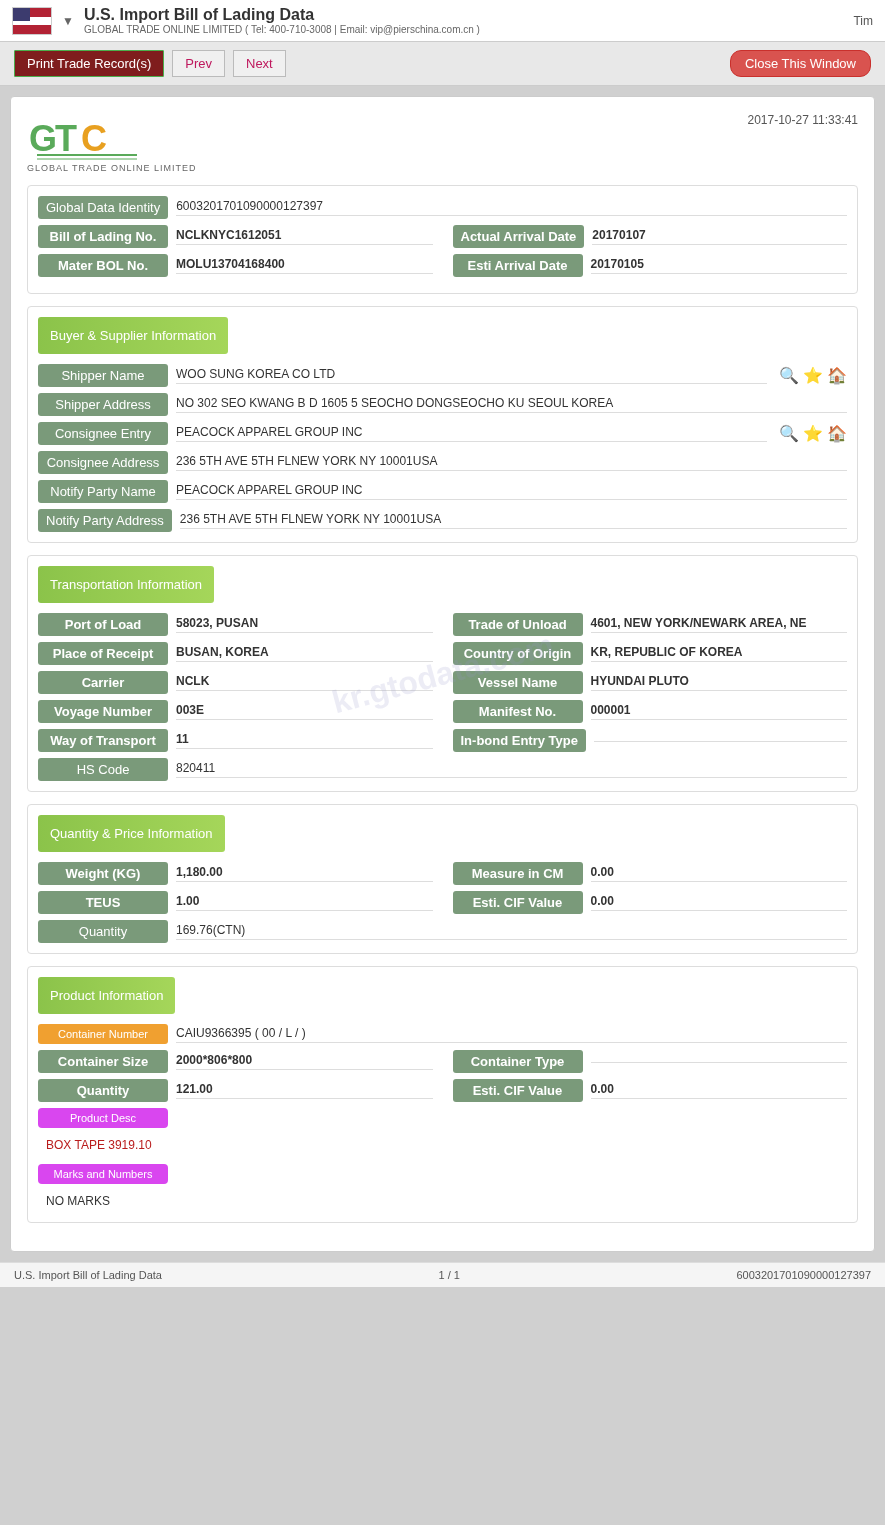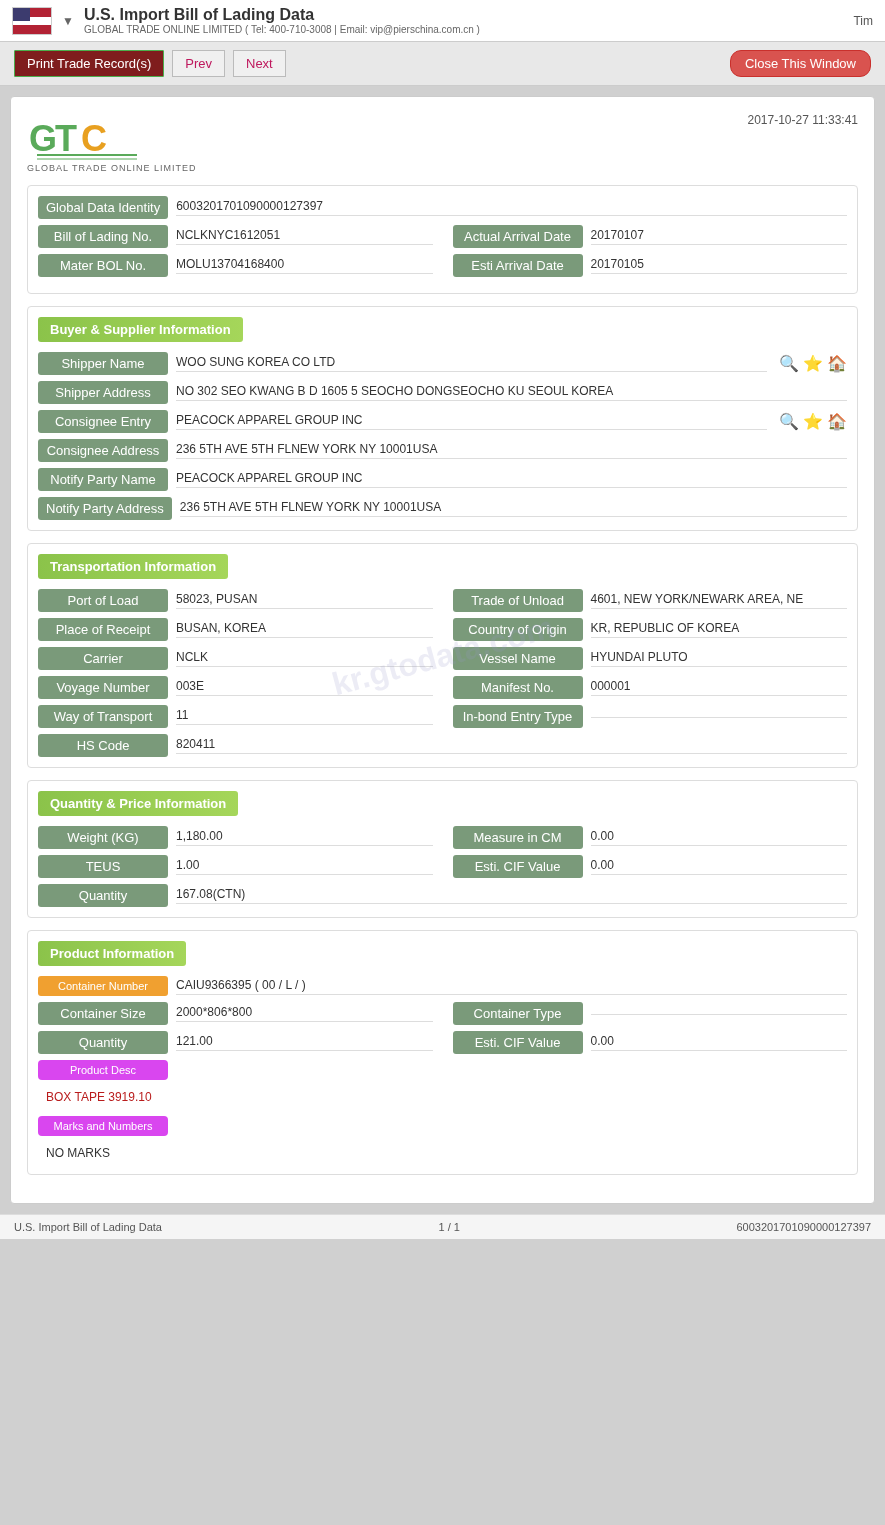--- a/index.html
+++ b/index.html
@@ -125,36 +125,37 @@
     .field-icons { display: flex; gap: 4px; margin-left: 4px; }
     .icon-search { font-size: 16px; color: #888; cursor: pointer; }
     .icon-star { font-size: 16px; color: #f0a030; cursor: pointer; }
     .icon-home { font-size: 16px; color: #888; cursor: pointer; }
 
     
     .info-row-dual {
       display: flex;
       gap: 20px;
       margin-bottom: 6px;
+      font-weight: bold;
     }
     .info-col {
       display: flex;
       align-items: center;
       gap: 8px;
       flex: 1;
     }
 
     
     .section-header {
       background: linear-gradient(to right, #8bc34a, #a5d65a);
       color: #fff;
-      padding: 5px 12px;
+      padding: 11px 12px;
       border-radius: 3px;
       font-size: 13px;
-      font-weight: bold;
+      font-weight: normal;
       display: inline-block;
       margin-bottom: 10px;
     }
 
     
     .watermark {
       position: absolute;
       font-size: 32px;
       color: rgba(150,150,200,0.18);
       font-weight: bold;
@@ -406,21 +407,21 @@
         <span class="field-value">1.00</span>
       </div>
       <div class="info-col">
         <span class="field-label">Esti. CIF Value</span>
         <span class="field-value">0.00</span>
       </div>
     </div>
 
     <div class="info-row">
       <span class="field-label">Quantity</span>
-      <span class="field-value">167.08(CTN)</span>
+      <span class="field-value">169.76(CTN)</span>
     </div>
   </div>
 
   <div class="info-section">
     <div>
       <span class="section-header">Product Information</span>
     </div>
 
     <div class="info-row">
       <span class="orange-label">Container Number</span>

